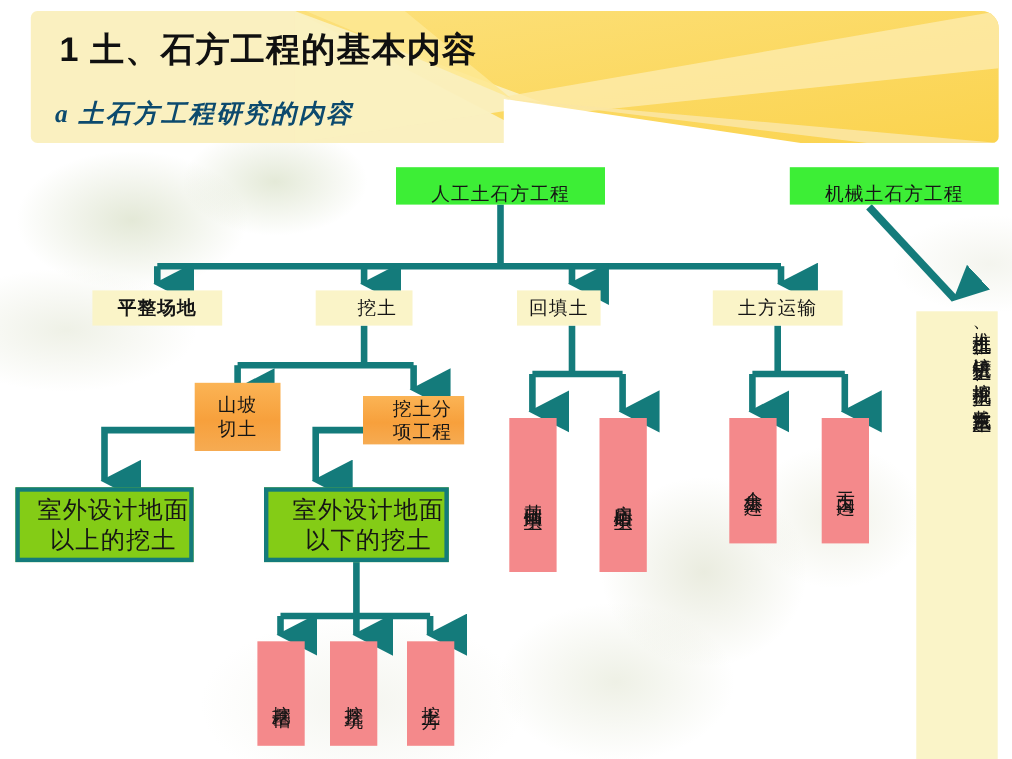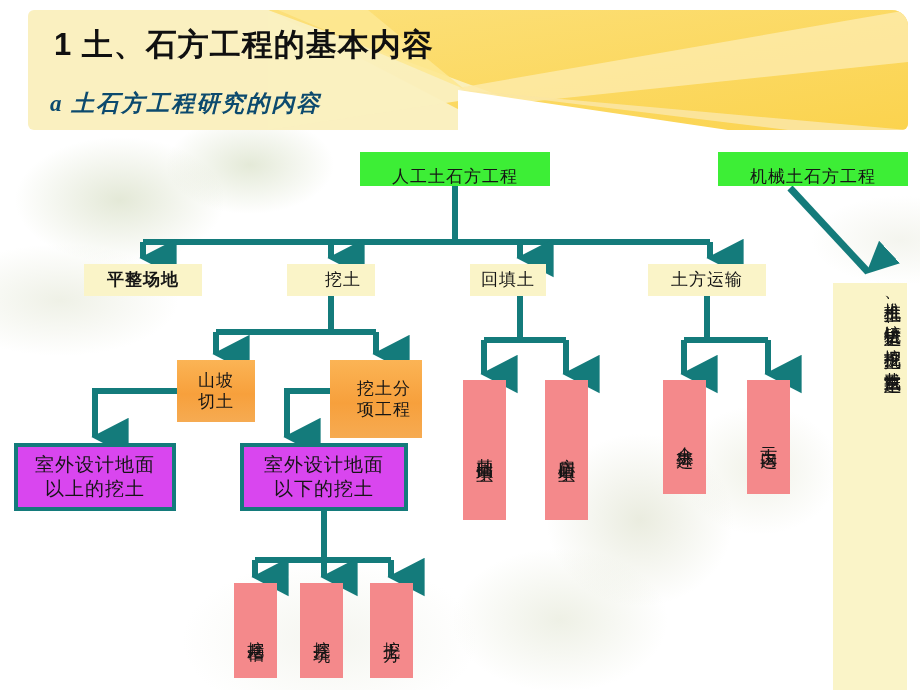--- a/index.html
+++ b/index.html
@@ -49,21 +49,21 @@
   
   .node{
     position:absolute;z-index:4;box-sizing:border-box;
     display:flex;align-items:center;justify-content:center;text-align:center;
     font-family:"Liberation Serif","DejaVu Serif",serif;
     color:#151515;line-height:1.12;letter-spacing:1px;
   }
   .node.green{background:#3DEE36;font-size:17px;align-items:flex-end;}
   .node.cream{background:#FAF4C8;font-size:17px;}
   .node.orange{background:linear-gradient(180deg,#FBB455 0%,#F7A03C 55%,#F6AB52 100%);font-size:17px;line-height:1.25;}
-  .node.boxed{background:#d946ef;border:4px solid #147B7B;font-size:19px;line-height:1.25;}
+  .node.boxed{background:#84cc16;border:4px solid #147B7B;font-size:22px;line-height:1.25;justify-content:flex-end;}
   .node.pink{background:#F4898B;font-size:17px;
     writing-mode:vertical-rl;text-orientation:upright;letter-spacing:2px;line-height:1.02;}
   .node.vtall{
     background:#FAF4C8;font-size:17px;
     writing-mode:vertical-rl;text-orientation:upright;
     letter-spacing:1px;line-height:1.28;
     align-items:flex-start;justify-content:flex-start;
     padding:6px 4px 4px 4px;
   }
 </style>
@@ -152,24 +152,24 @@
       </div>
       <div class="node cream" style="left: 287px; top: 264px; width: 88px; height: 32px; padding-left: 24px;">
         <span>挖土</span>
       </div>
       <div class="node cream" style="left: 470px; top: 264px; width: 76px; height: 32px;">
         <span>回填土</span>
       </div>
       <div class="node cream" style="left: 648px; top: 264px; width: 118px; height: 32px;">
         <span>土方运输</span>
       </div>
-      <div class="node orange" style="left: 177px; top: 360px; width: 78px; height: 62px; align-items: center;">
+      <div class="node orange" style="left: 177px; top: 348px; width: 78px; height: 62px; align-items: center;">
         <span>山坡<br>切土</span>
       </div>
-      <div class="node orange" style="left: 330px; top: 360px; width: 92px; height: 78px; padding-left: 16px;">
+      <div class="node orange" style="left: 330px; top: 360px; width: 92px; height: 44px; padding-left: 16px;">
         <span>挖土分<br>项工程</span>
       </div>
       <div class="node boxed" style="left: 14px; top: 443px; width: 162px; height: 68px;">
         <span>室外设计地面<br>以上的挖土</span>
       </div>
       <div class="node boxed" style="left: 240px; top: 443px; width: 168px; height: 68px;">
         <span>室外设计地面<br>以下的挖土</span>
       </div>
       <div class="node pink" style="left: 463px; top: 380px; width: 43px; height: 140px;">
         <span>基础回填土</span>

